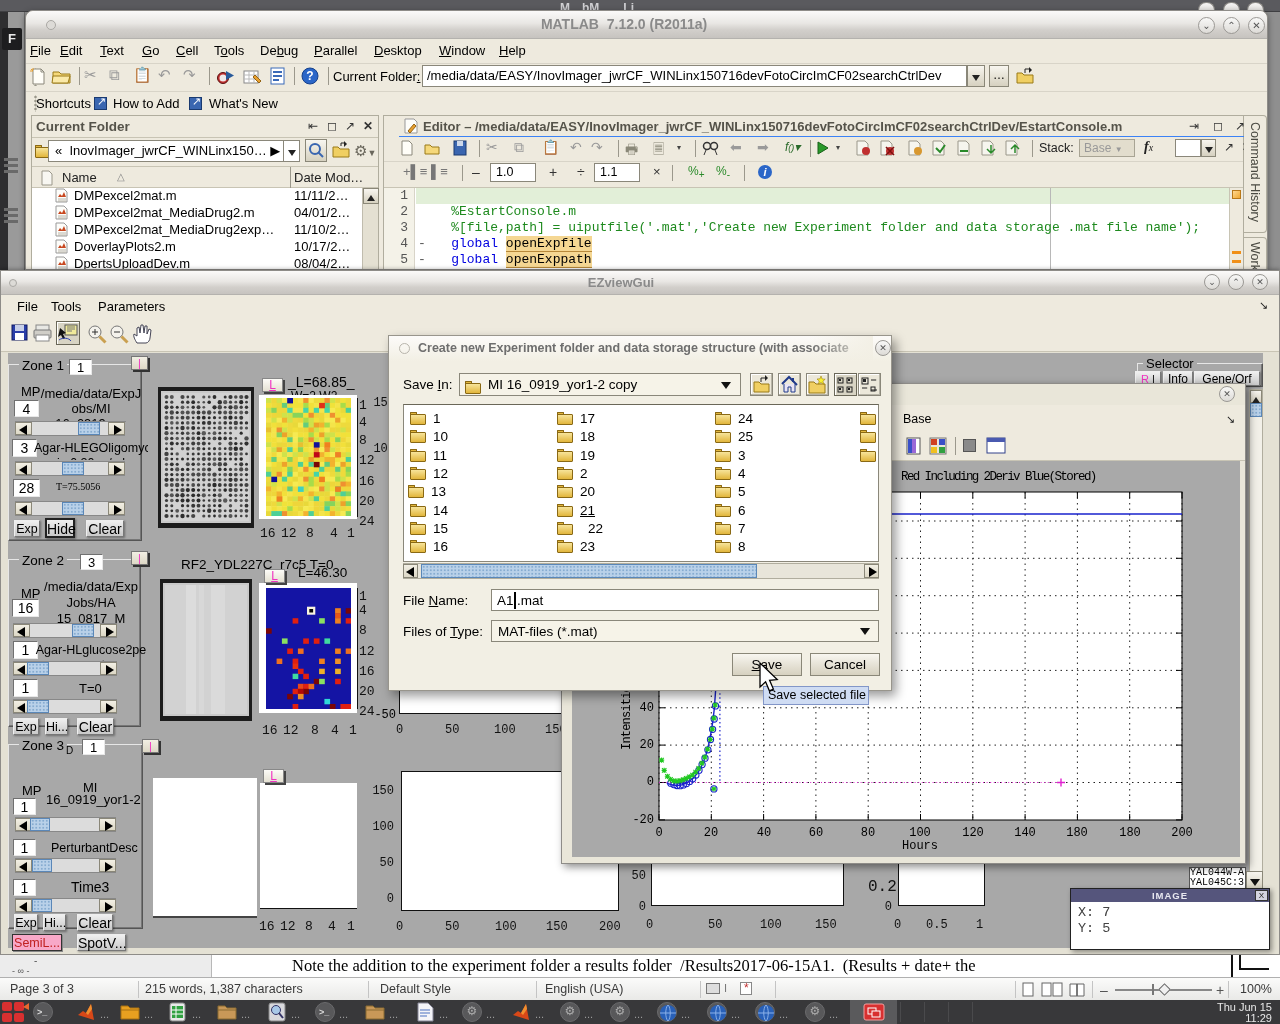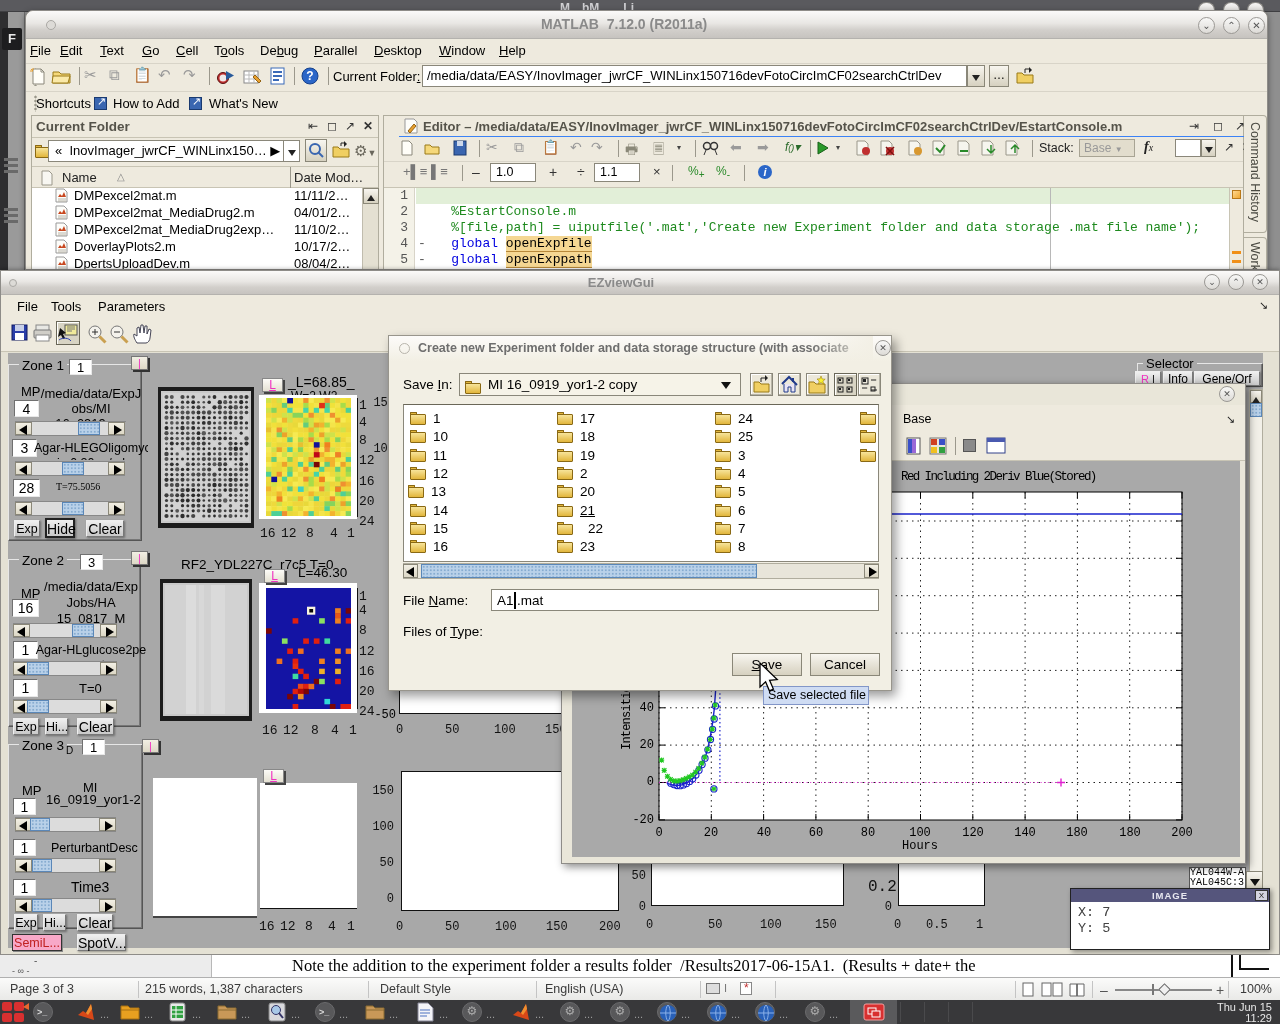--- a/index.html
+++ b/index.html
@@ -1683,20 +1683,24 @@
         </div>
         <div class="sl-th" style="left:17px;width:336px;"></div>
       </div>
       <div class="ab dlgtxt" style="left:14px;top:257px;">File <u>N</u>ame:</div>
       <div class="ab" style="left:102px;top:253px;width:388px;height:22px;background:#fff;border:1px solid #8a877a;">
         <span class="ab dlgtxt" style="left:5px;top:3px;">A1</span>
         <span class="ab" style="left:22px;top:2px;width:1.5px;height:17px;background:#000;"></span>
         <span class="ab dlgtxt" style="left:25px;top:3px;">.mat</span>
       </div>
       <div class="ab dlgtxt" style="left:14px;top:288px;">Files of <u>T</u>ype:</div>
+      <div class="ab" style="left:102px;top:284px;width:388px;height:22px;background:#f6f3e8;border:1px solid #8a877a;">
+        <span class="ab dlgtxt" style="left:6px;top:3px;">MAT-files (*.mat)</span>
+        <span class="ab" style="left:368px;top:7px;width:0;height:0;border:5px solid transparent;border-top:7px solid #111;"></span>
+      </div>
       <div class="ab btn3d" style="left:343px;top:317px;width:70px;height:23px;text-align:center;font-size:13.5px;line-height:21px;color:#000;"><u>S</u>ave</div>
       <div class="ab btn3d" style="left:421px;top:317px;width:70px;height:23px;text-align:center;font-size:13.5px;line-height:21px;color:#000;">Cancel</div>
     </div>
     <div class="ab" style="left:763px;top:686px;width:106px;height:19px;background:#cfdcf3;border:1px solid #8296c8;font-size:12.5px;color:#000;line-height:17px;padding-left:4px;">Save selected file</div>
     <svg class="ab" style="left:758px;top:662px;" width="26" height="32">
       <path d="M2 1v24l5.6-5.2 3.8 9 4-1.7-3.8-8.8 7.6-.7z" fill="#fff" stroke="#000" stroke-width="1.3"></path>
     </svg>
     <div class="ab" style="left:0;top:955px;width:1280px;height:22px;background:#fff;">
       <div class="ab" style="left:0;top:0;width:212px;height:22px;background:#ececec;border-right:1px solid #b8b8b8;">
         <div class="ab" style="left:34px;top:0px;font-size:10px;color:#555;">-</div>

